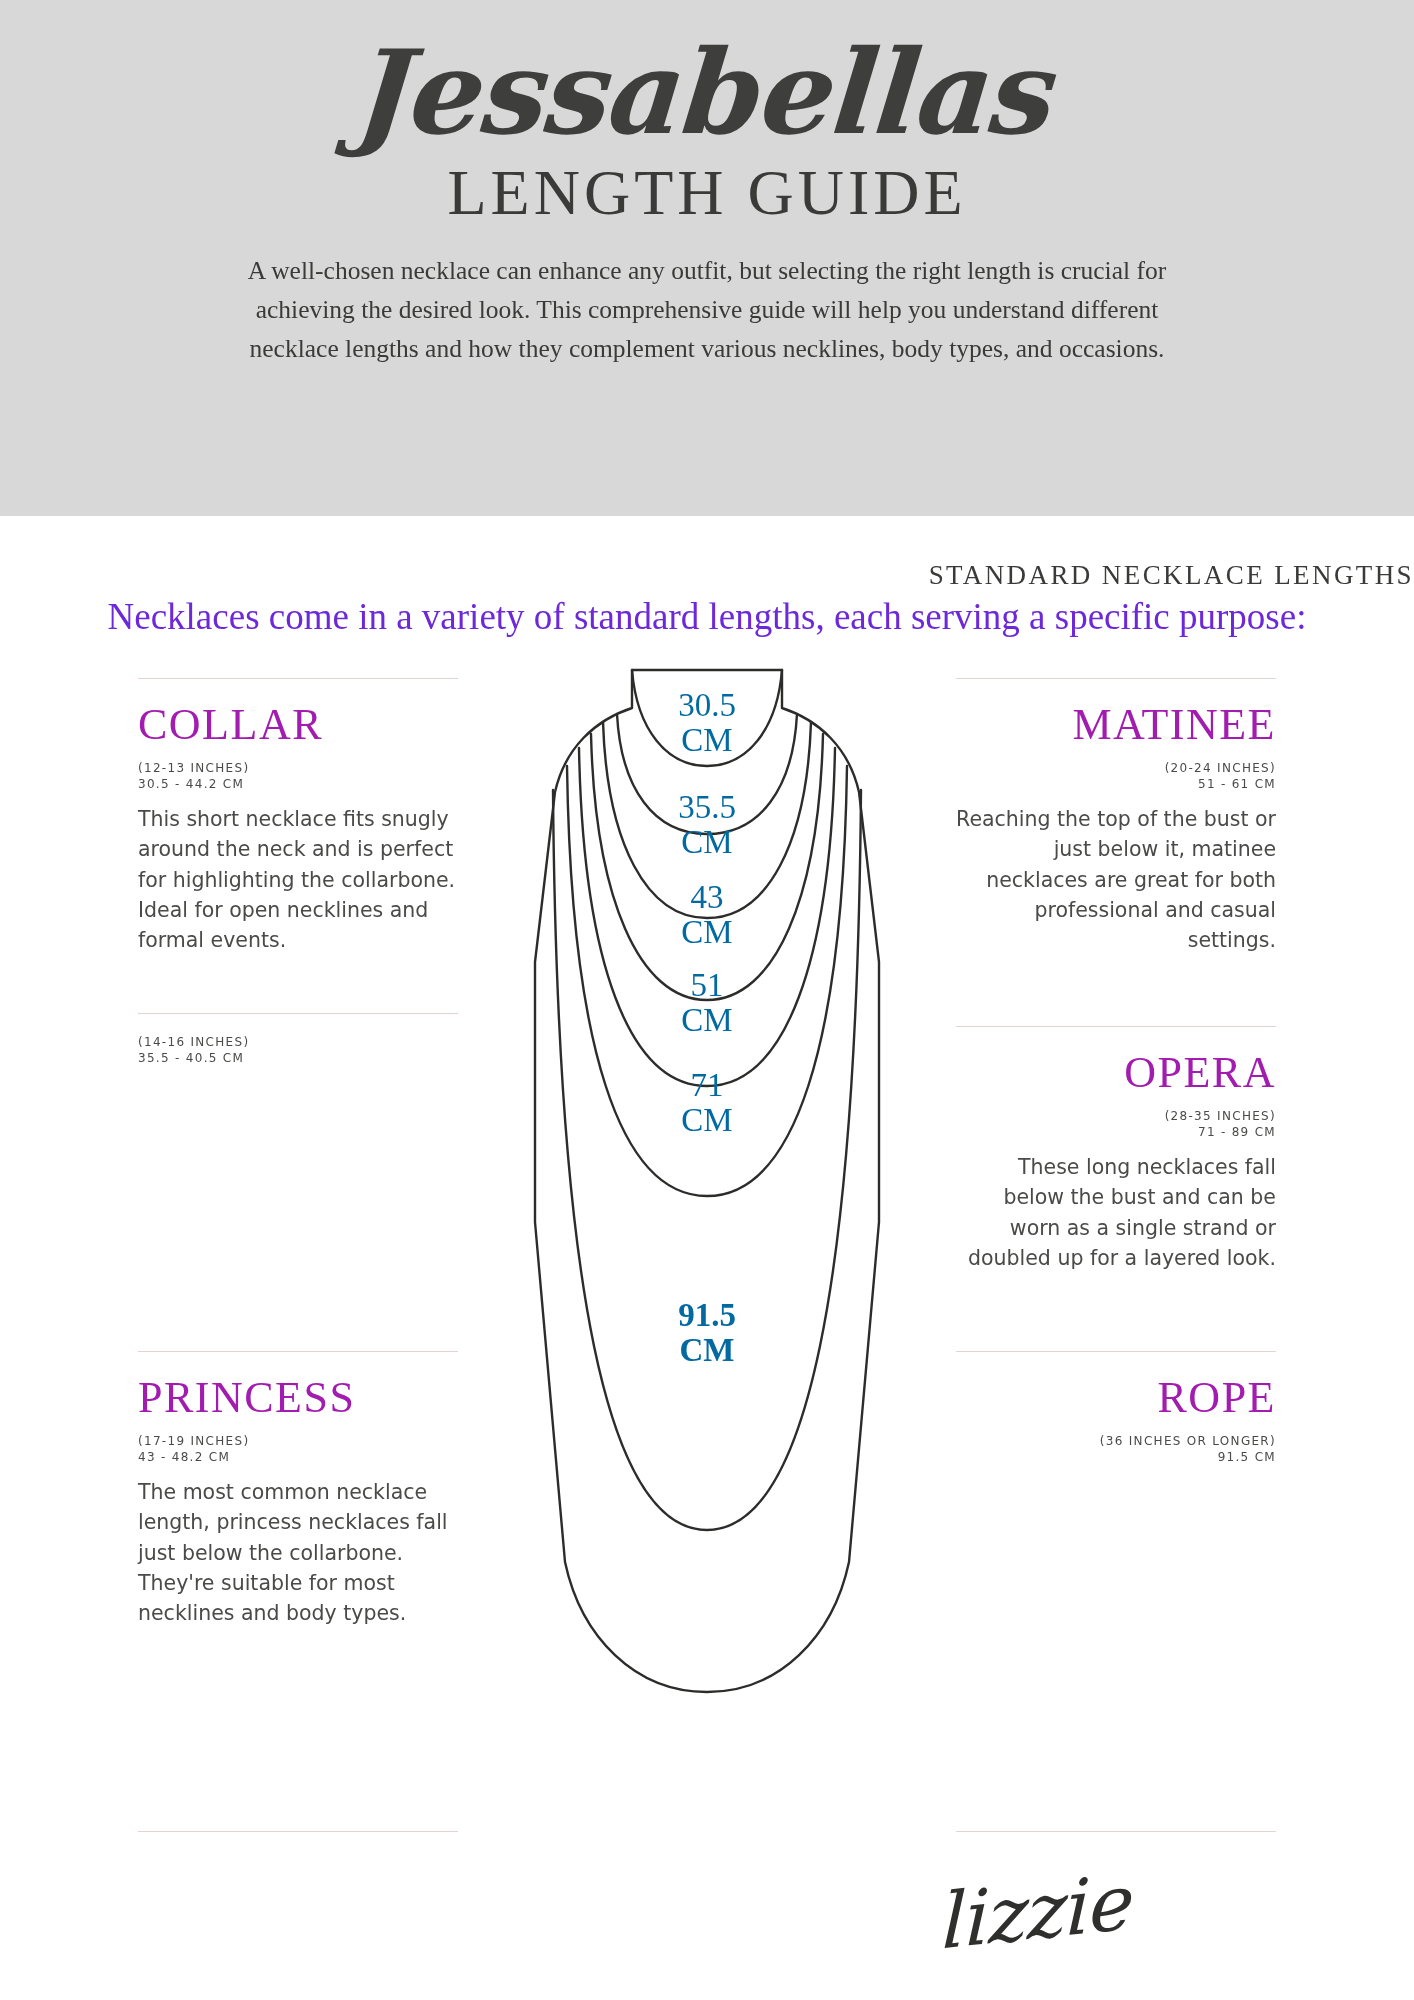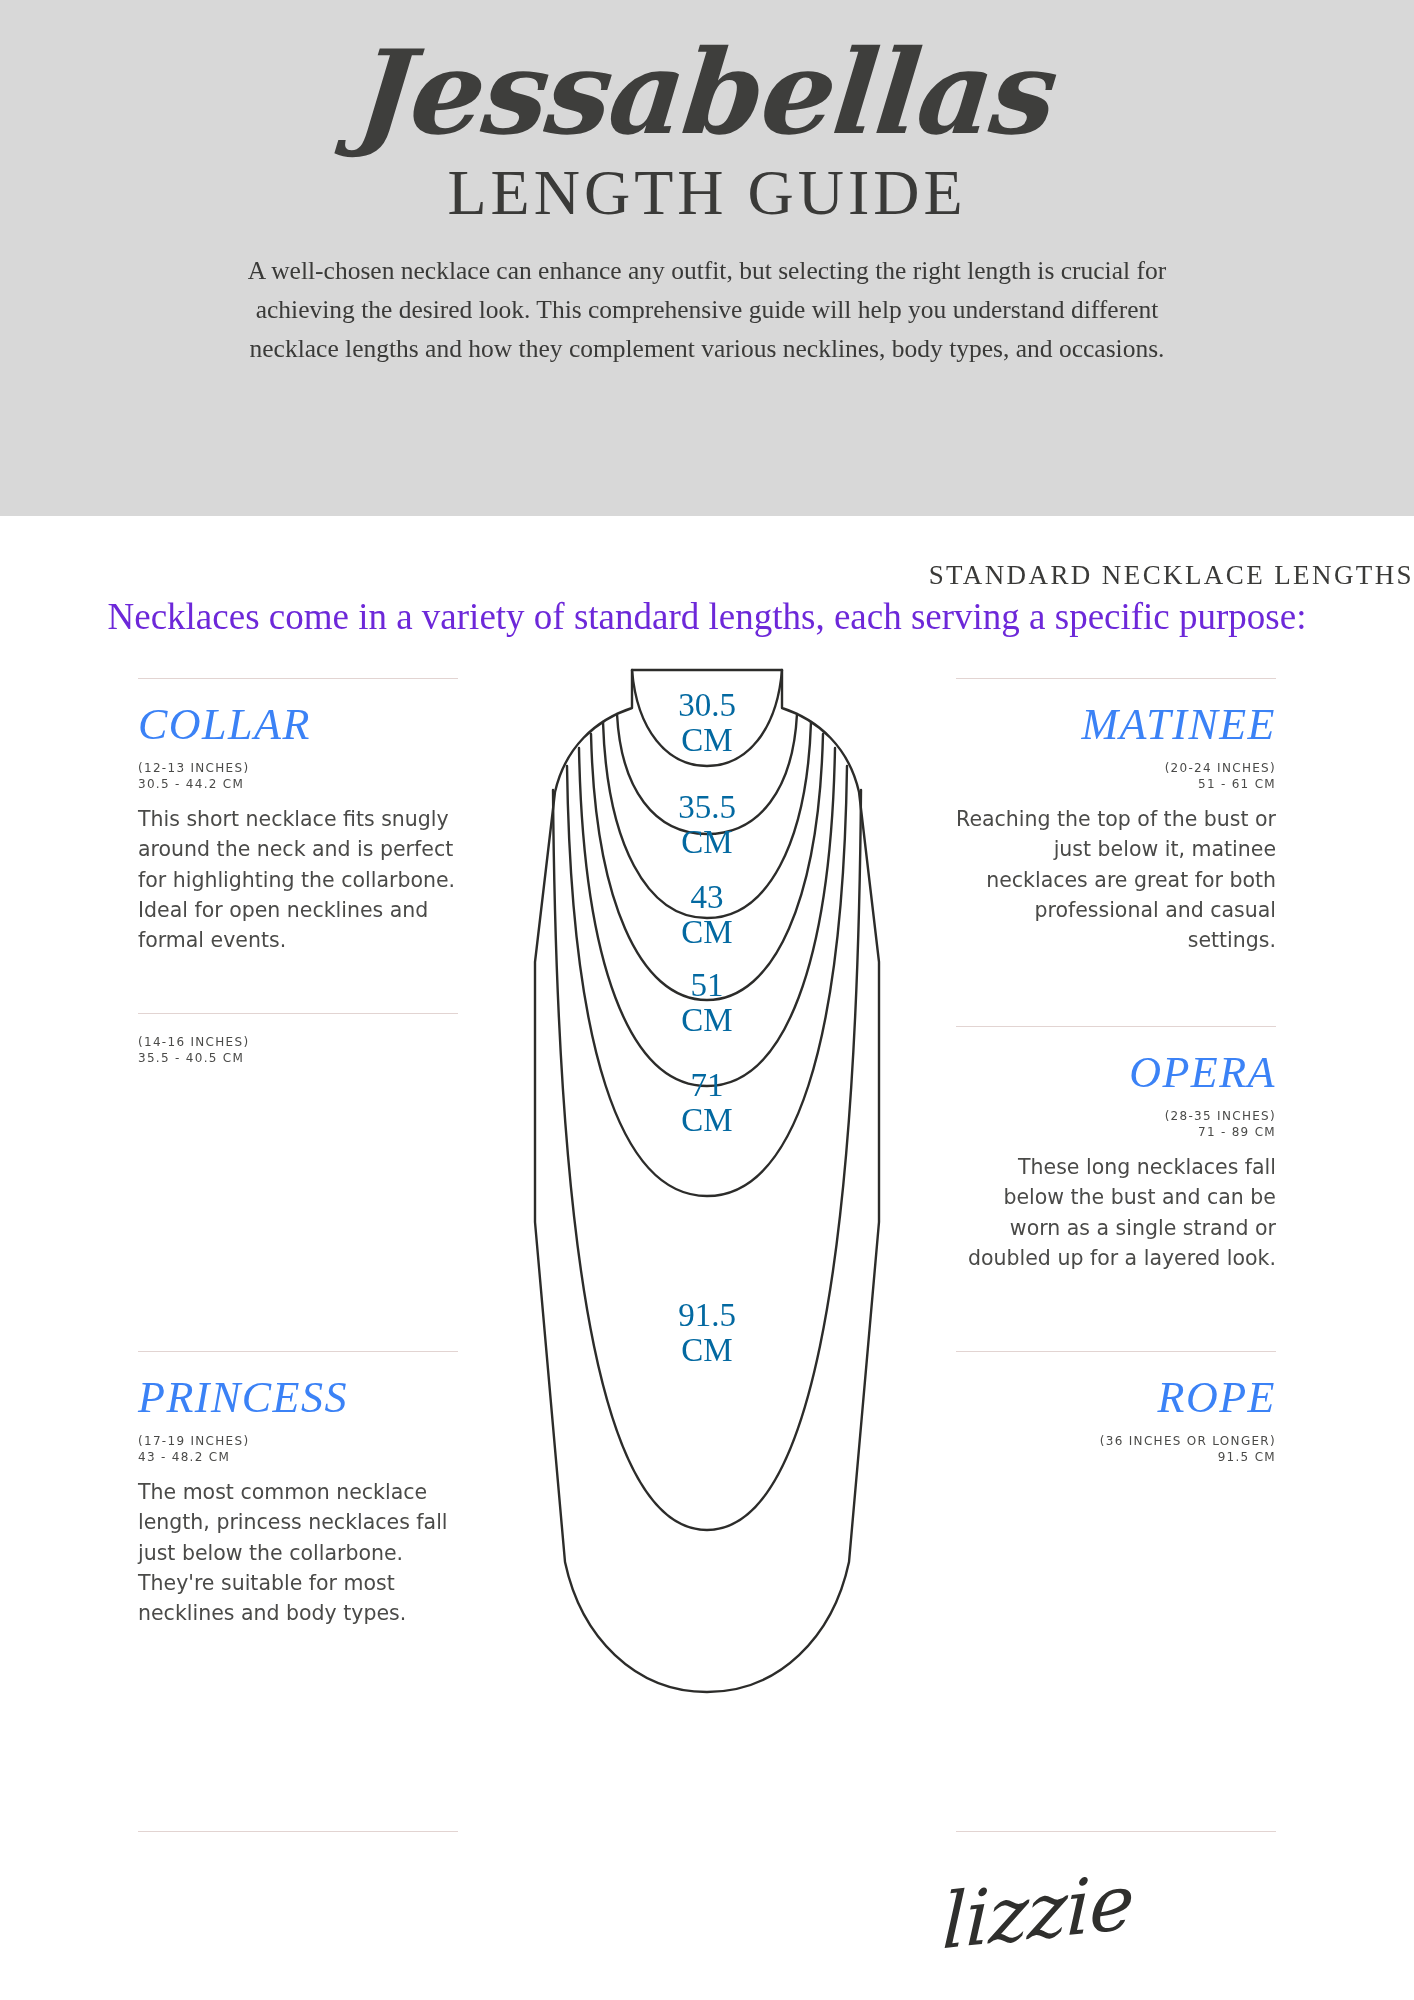--- a/index.html
+++ b/index.html
@@ -85,22 +85,21 @@
     background: #e2d4d2;
     width: 320px;
     margin-bottom: 20px;
   }
   .entry h2 {
     font-family: "Liberation Serif", serif;
     font-weight: normal;
     font-size: 44px;
     letter-spacing: 1.5px;
     margin: 0 0 10px 0;
-    color: #3b82f6;
-    font-style: italic;
+    color: #a21caf;
   }
   .inches, .cm {
     font-family: "DejaVu Sans", sans-serif;
     font-size: 12px;
     letter-spacing: 1.3px;
     color: #4a4a48;
     line-height: 1.35;
   }
   .desc {
     font-family: "DejaVu Sans", sans-serif;
@@ -252,21 +251,21 @@
       <span class="unit">CM</span>
     </div>
     <div class="len-label" style="top:306px;">
       <span class="num">51</span>
       <span class="unit">CM</span>
     </div>
     <div class="len-label" style="top:406px;">
       <span class="num">71</span>
       <span class="unit">CM</span>
     </div>
-    <div class="len-label" style="top:636px;">
+    <div class="len-label" style="top:636px;font-weight:bold;">
       <span class="num">91.5</span>
       <span class="unit">CM</span>
     </div>
   </div>
 
 </div>
 
 <div class="bottom-rule-left"></div>
 <div class="bottom-rule-right"></div>
 

